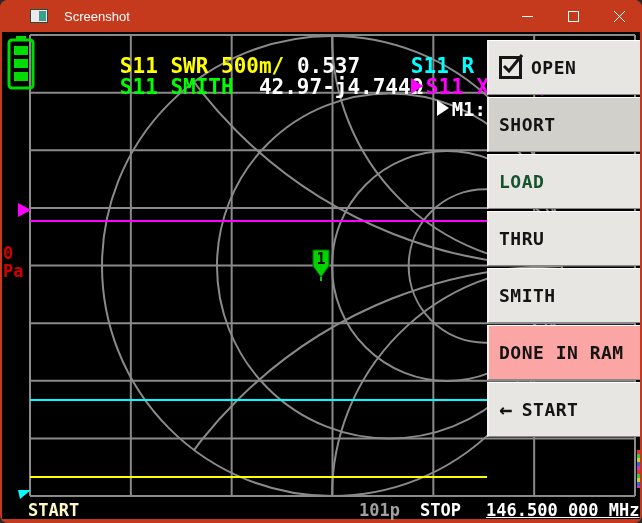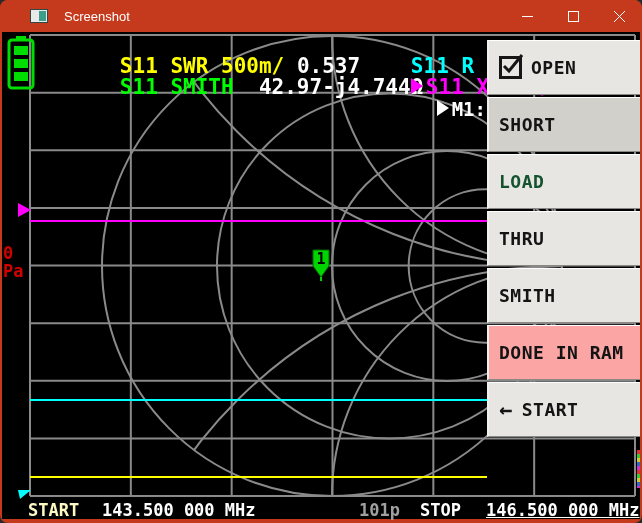--- a/index.html
+++ b/index.html
@@ -171,21 +171,20 @@
         <span>DONE IN RAM</span>
       </div>
       <div class="menu-item" style="background: rgb(231, 230, 226); color: rgb(20, 20, 20);">
         <span class="back-arrow">←</span>
         <span>START</span>
       </div>
     </div>
 
     <div class="status">
       <span class="st-start" style="color: #fef9c3;">START</span>
-      <span class="st-startv" style="color: rgb(255, 255, 255);">143.500 000 MHz</span>
       <span class="st-bw" style="color: rgb(160, 160, 160);">BW:4000Hz</span>
       <span class="st-pts" style="color: rgb(160, 160, 160);">101p</span>
       <span class="st-stop" style="color: rgb(255, 255, 255);">STOP</span>
       <span class="st-stopv" style="color: rgb(255, 255, 255); text-decoration: underline;">146.500 000 MHz</span>
     </div>
 
     <div class="edge-noise"></div>
   </div>
 </div>
 

